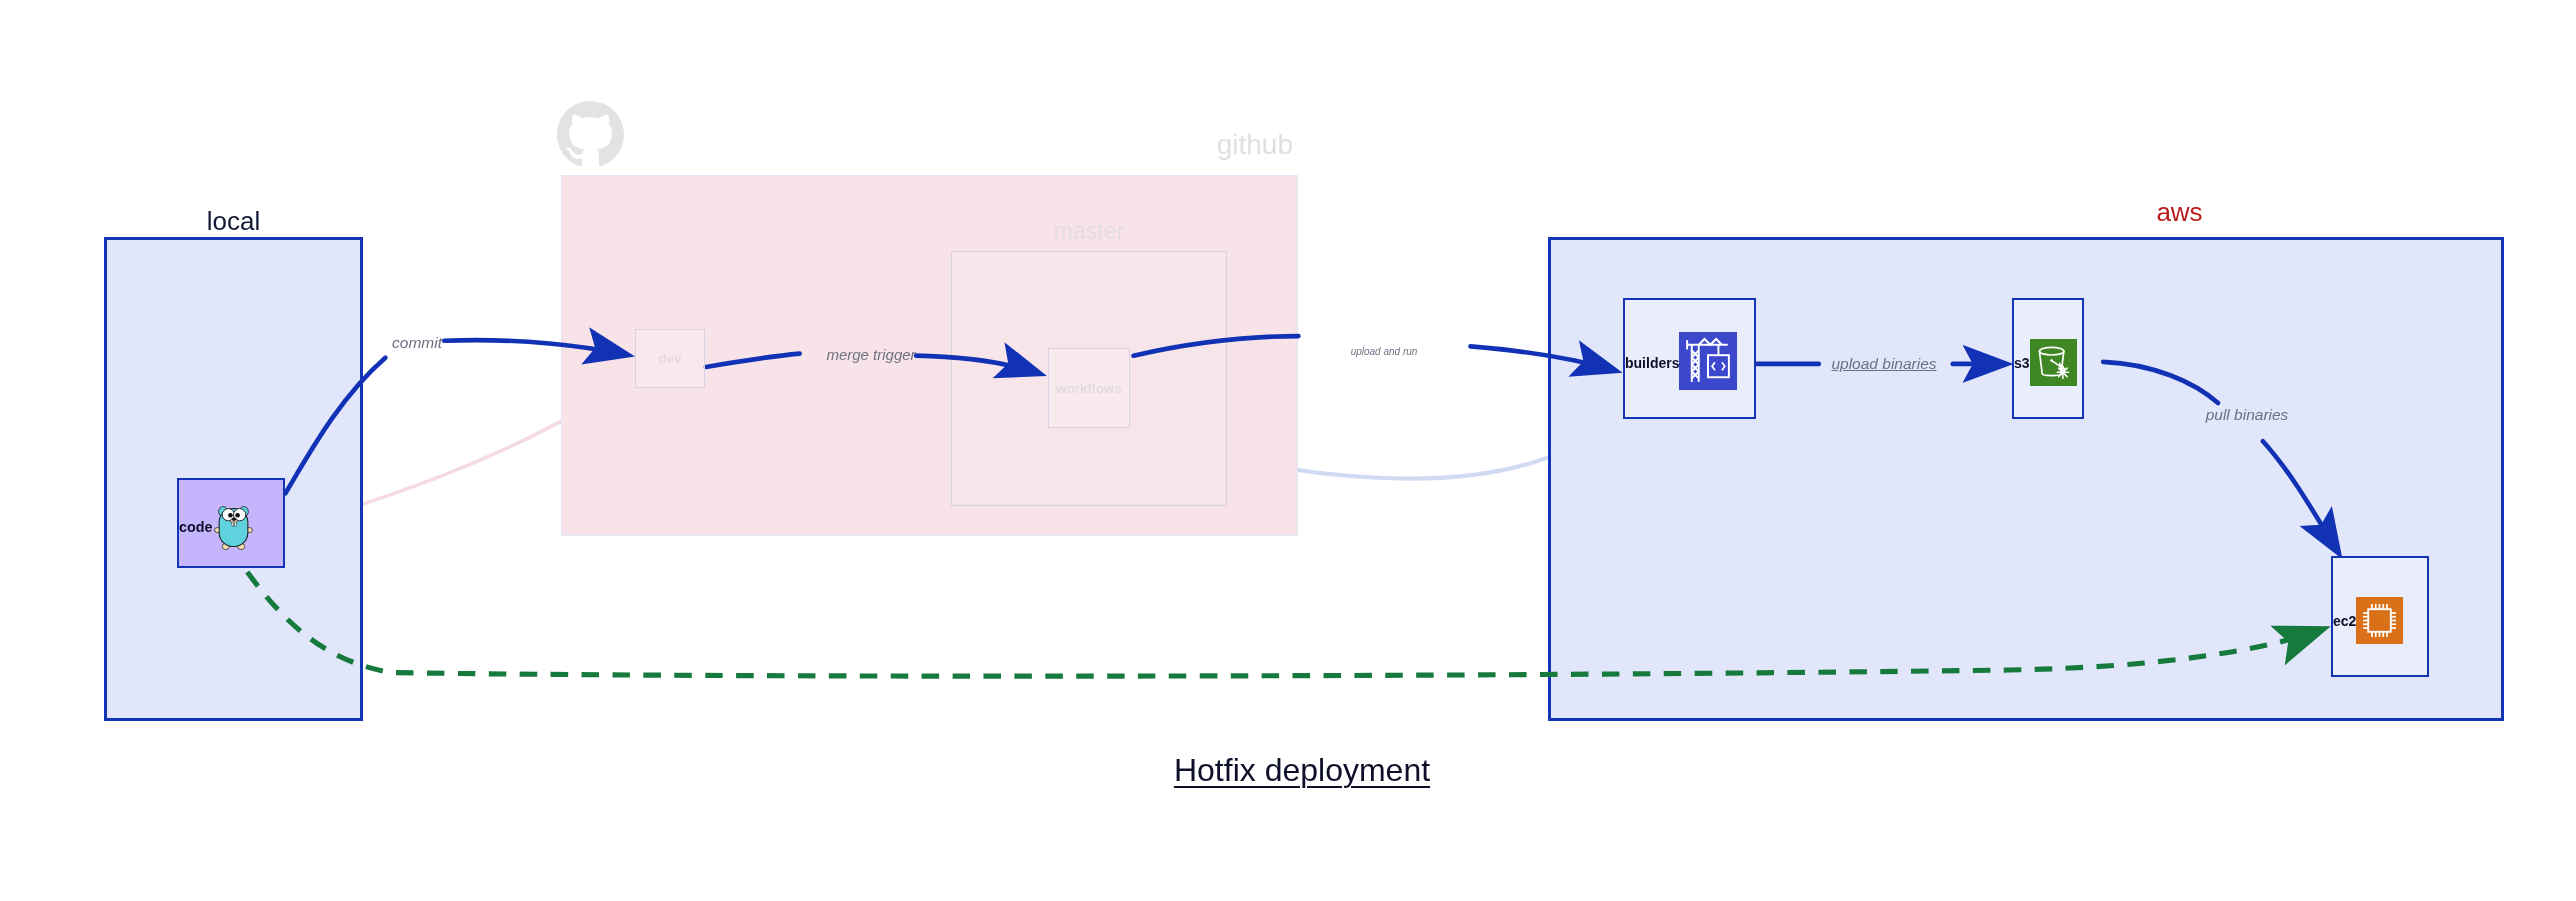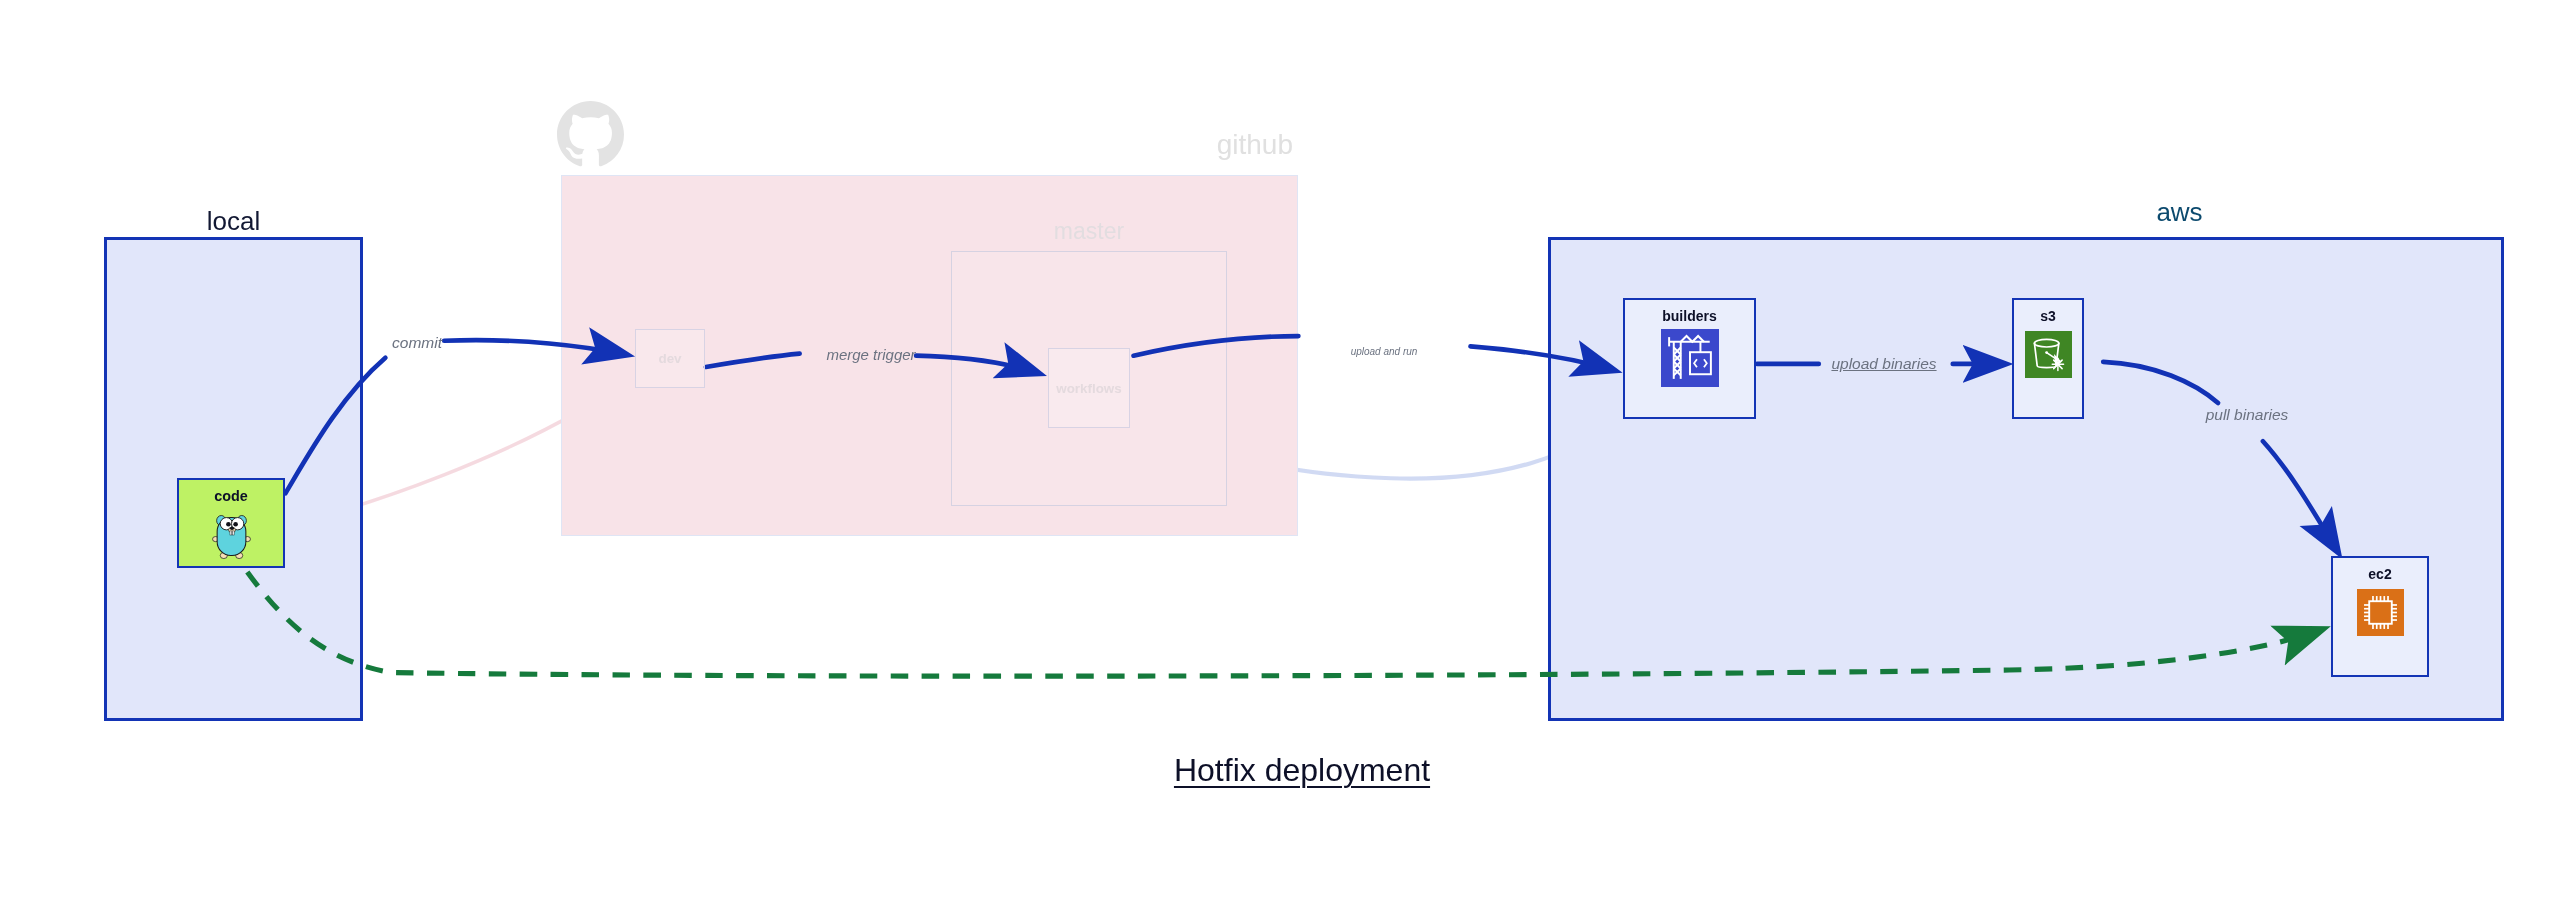--- a/index.html
+++ b/index.html
@@ -35,21 +35,21 @@
   .container-title {
     position: absolute;
     text-align: center;
     font-weight: 400;
     white-space: nowrap;
   }
   .node-box {
     position: absolute;
     box-sizing: border-box;
     display: flex;
-    flex-direction: column;
+    flex-direction: row;
     align-items: center;
   }
   .node-label {
     font-weight: bold;
     white-space: nowrap;
     text-align: center;
   }
   .node-icon {
     display: block;
   }
@@ -102,21 +102,21 @@
     <path fill="#e3e3e3" d="M8 0C3.58 0 0 3.58 0 8c0 3.54 2.29 6.53 5.47 7.59.4.07.55-.17.55-.38 0-.19-.01-.82-.01-1.49-2.01.37-2.53-.49-2.69-.94-.09-.23-.48-.94-.82-1.13-.28-.15-.68-.52-.01-.53.63-.01 1.08.58 1.23.82.72 1.21 1.87.87 2.33.66.07-.52.28-.87.51-1.07-1.78-.2-3.64-.89-3.64-3.95 0-.87.31-1.59.82-2.15-.08-.2-.36-1.02.08-2.12 0 0 .67-.21 2.2.82.64-.18 1.32-.27 2-.27.68 0 1.36.09 2 .27 1.53-1.04 2.2-.82 2.2-.82.44 1.1.16 1.92.08 2.12.51.56.82 1.27.82 2.15 0 3.07-1.87 3.75-3.65 3.95.29.25.54.73.54 1.48 0 1.07-.01 1.93-.01 2.2 0 .21.15.46.55.38A8.012 8.012 0 0 0 16 8c0-4.42-3.58-8-8-8z"></path>
   </svg>
 
   <div class="container-box" style="left:951px; top:251px; width:276px; height:255px; background:rgba(255,255,255,0.10); border:1.5px solid #d6d2e2;"></div>
   <div class="container-title" style="left:951px; top:218px; width:276px; text-align:center; font-size:23px; color:#e2dde0;">master</div>
 
   <div class="container-box" style="left:104px; top:237px; width:259px; height:484px; background:#e1e6fa; border:3.1px solid #1334b5;"></div>
   <div class="container-title" style="left:104px; top:206px; width:259px; text-align:center; font-size:26px; color:#121833;">local</div>
 
   <div class="container-box" style="left:1548px; top:237px; width:956px; height:484px; background:#e1e6fa; border:3.1px solid #1334b5;"></div>
-  <div class="container-title" style="left:1855px; top:197px; width:649px; text-align:center; font-size:26px; color:#0c4a6e;">aws</div>
+  <div class="container-title" style="left:1855px; top:197px; width:649px; text-align:center; font-size:26px; color:#b91c1c;">aws</div>
 
   <svg class="layer" viewBox="0 0 5054 1750">
     <defs>
       <marker id="blueArrow" markerWidth="11" markerHeight="9" refX="9" refY="4.5" orient="auto">
         <path d="M0,0.4 L11,4.5 L0,8.6 L2.2,4.5 z" fill="#1232b5"></path>
       </marker>
       <marker id="greenArrow" markerWidth="11" markerHeight="9" refX="9" refY="4.5" orient="auto">
         <path d="M0,0.4 L11,4.5 L0,8.6 L2.2,4.5 z" fill="#157a3c"></path>
       </marker>
     </defs>
@@ -132,21 +132,21 @@
 
     <path d="M 3410 706 L 3530 706" fill="none" stroke="#1232b5" stroke-width="9" stroke-linecap="round"></path>
     <path d="M 3790 706 L 3890 706" fill="none" stroke="#1232b5" stroke-width="9" stroke-linecap="round" marker-end="url(#blueArrow)"></path>
 
     <path d="M 4082 702 C 4180 706 4260 742 4305 782" fill="none" stroke="#1232b5" stroke-width="9" stroke-linecap="round"></path>
     <path d="M 4392 856 C 4450 920 4500 1010 4537 1070" fill="none" stroke="#1232b5" stroke-width="9" stroke-linecap="round" marker-end="url(#blueArrow)"></path>
 
     <path d="M 480 1110 C 560 1220 640 1285 760 1305 C 1400 1315 2800 1315 3900 1300 C 4200 1295 4400 1260 4505 1222" fill="none" stroke="#157a3c" stroke-width="10" stroke-linecap="butt" stroke-dasharray="34 26" marker-end="url(#greenArrow)"></path>
   </svg>
 
-  <div class="node-box" style="left:177px; top:478px; width:108px; height:90px; background:#bef264; border:2.6px solid #1334b5;">
+  <div class="node-box" style="left:177px; top:478px; width:108px; height:90px; background:#c4b5fd; border:2.6px solid #1334b5;">
     <div class="node-label" style="font-size:14.4px; color:#0d1028; margin-top:8.2px;">code</div>
     <svg class="node-icon" style="width:41px; height:52px; margin-top:5.2px;" viewBox="0 0 80 100">
 
       <ellipse cx="20" cy="22" rx="9" ry="10" fill="#5ed3de" stroke="#1b1b1b" stroke-width="1.6"></ellipse>
       <ellipse cx="60" cy="22" rx="9" ry="10" fill="#5ed3de" stroke="#1b1b1b" stroke-width="1.6"></ellipse>
 
       <ellipse cx="9" cy="58" rx="6" ry="5" fill="#f6dfb5" stroke="#1b1b1b" stroke-width="1.4"></ellipse>
       <ellipse cx="71" cy="58" rx="6" ry="5" fill="#f6dfb5" stroke="#1b1b1b" stroke-width="1.4"></ellipse>
 
       <ellipse cx="25" cy="90" rx="7" ry="6" fill="#f6dfb5" stroke="#1b1b1b" stroke-width="1.4"></ellipse>

